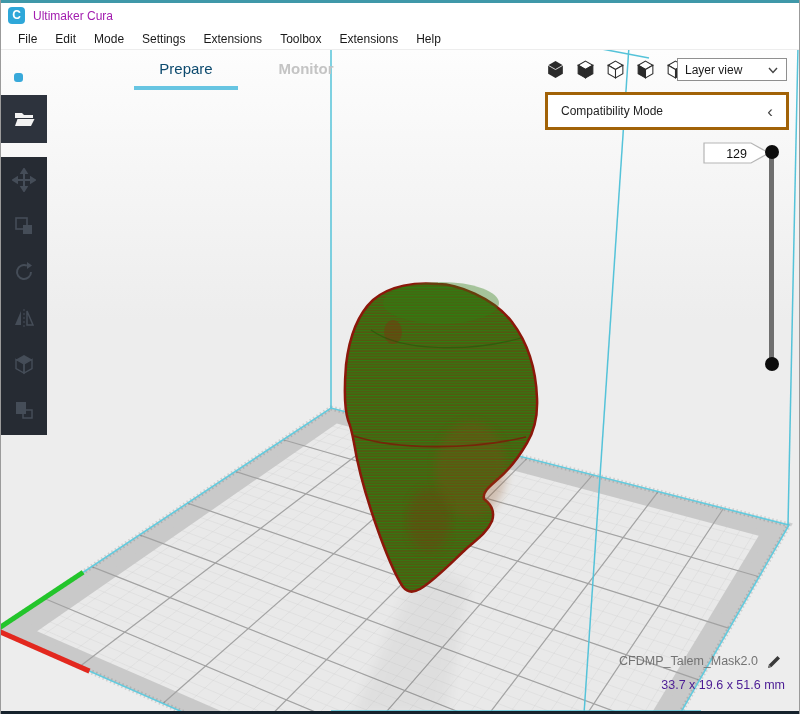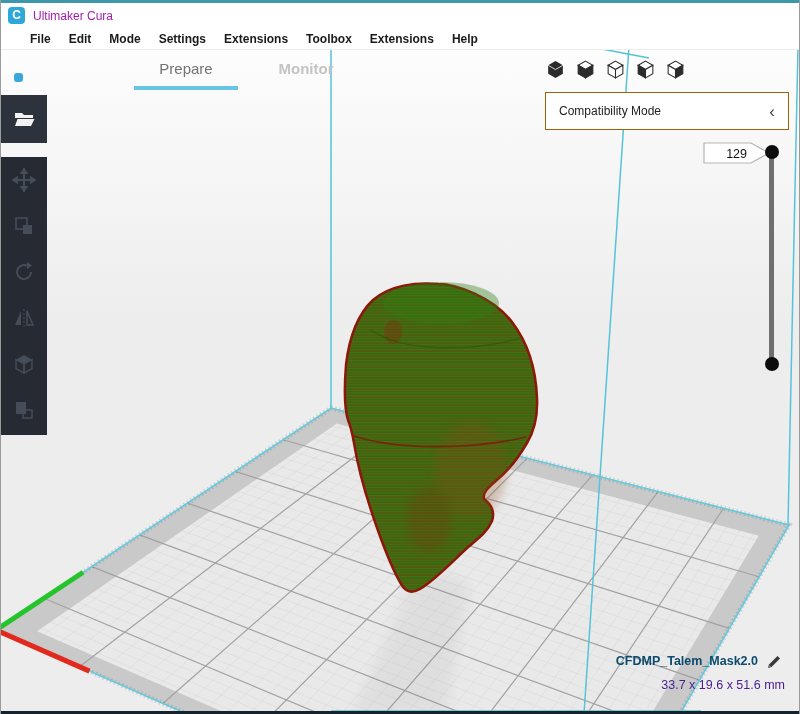--- a/index.html
+++ b/index.html
@@ -11,46 +11,46 @@
     border-left:1px solid #9b9b9b;border-right:1px solid #9b9b9b;
   }
   .abs{position:absolute;}
   
   .top-accent{left:0;top:0;width:100%;height:3px;background:#3f98a9;z-index:6;}
   .titlebar{left:0;top:3px;width:100%;height:25px;background:#ffffff;z-index:5;display:flex;align-items:center;padding-left:7px;}
   .app-icon{width:17px;height:17px;border-radius:4px;background:#2ea7d9;color:#fff;font-weight:bold;
     font-size:12px;line-height:17px;text-align:center;margin-right:8px;}
   .title-text{font-size:12px;color:#a21caf;}
   .menubar{left:0;top:28px;width:100%;height:22px;background:#ffffff;z-index:5;display:flex;align-items:center;
-    padding-left:20px;border-bottom:1px solid #ededed;font-weight:bold;}
+    padding-left:8px;border-bottom:1px solid #ededed;}
   .menu-item{font-size:12px;color:#1a1a1a;padding:2px 9px;cursor:default;}
   
   .brand{left:10px;top:52px;z-index:4;font-size:33px;font-weight:bold;letter-spacing:-1px;color:#0d0d0d;}
   .brand .dot{display:inline-block;width:9px;height:9px;border-radius:3px;background:#38a9da;margin-left:3px;}
   .tab{z-index:4;width:120px;text-align:center;top:60px;font-size:15px;cursor:pointer;}
-  .tab.active{color:#737373;}
+  .tab.active{color:#0c4a6e;}
   .tab.inactive{color:#c4c4c4;font-weight:bold;}
   .tab-underline{left:133px;top:86px;width:104px;height:4px;background:#67c5e2;z-index:4;}
   .view-icons{left:544px;top:59px;z-index:4;display:flex;gap:9px;}
   .view-icon{width:21px;height:21px;cursor:pointer;}
   .dropdown{left:676px;top:58px;width:110px;height:23px;z-index:4;background:#fff;border:1px solid #8f8f8f;
     display:flex;align-items:center;justify-content:space-between;padding:0 7px;font-size:12px;cursor:pointer;}
-  .compat{left:544px;top:92px;width:244px;height:38px;z-index:4;background:#fff;border:1px solid #a16207;
+  .compat{left:544px;top:92px;width:244px;height:38px;z-index:4;background:#fff;border:3px solid #a16207;
     display:flex;align-items:center;justify-content:space-between;padding:0 13px;font-size:12px;color:#222;}
   .compat .chev{font-size:17px;color:#444;cursor:pointer;line-height:1;}
   
   .slider-track{left:768px;top:152px;width:5px;height:212px;background:#6f6f6f;border-radius:2px;z-index:4;cursor:pointer;}
   .slider-handle{width:14px;height:14px;border-radius:50%;background:#0d0d0d;z-index:4;cursor:grab;}
   .layer-tag{left:701px;top:141px;z-index:4;}
   
   .sb-open{left:0;top:95px;width:46px;height:48px;background:#2d333d;z-index:4;display:flex;align-items:center;justify-content:center;cursor:pointer;}
   .sb-tools{left:0;top:157px;width:46px;height:278px;background:#262b33;z-index:4;display:flex;flex-direction:column;}
   .sb-tool{width:46px;height:46px;display:flex;align-items:center;justify-content:center;cursor:pointer;}
   
-  .model-name{right:41px;top:654px;z-index:4;font-size:12.5px;font-weight:bold;color:#0c4a6e;}
+  .model-name{right:41px;top:654px;z-index:4;font-size:12.5px;font-weight:normal;color:#737373;}
   .pencil{right:16px;top:653px;z-index:4;cursor:pointer;}
   .model-dims{right:14px;top:678px;z-index:4;font-size:12.5px;color:#4c1d95;}
   .bottom-bar{left:0;bottom:0;width:100%;height:3px;background:#16222c;z-index:6;}
   
   .scene{left:0;top:0;z-index:1;}
   .grid-major{stroke:#a2a2a2;stroke-width:1.2;}
   .grid-minor{stroke:#bdbdbd;stroke-width:0.4;opacity:0.5;}
   .plate-fill{fill:#e9e9e9;}
   .plate-band{fill:#c7c7c7;opacity:0.95;}
   .plate-hatch{fill:none;stroke:#444;stroke-width:5;stroke-dasharray:1.5 2.6;opacity:0.18;}
@@ -240,20 +240,26 @@
       <polygon points="3,6 10,10 10,18 3,14" fill="#2b2b2b" stroke="#2b2b2b"></polygon>
       <polygon points="17,6 10,10 10,18 17,14" fill="#fff" stroke="#2b2b2b"></polygon>
     </svg>
     <svg class="view-icon" viewBox="0 0 20 20">
       <polygon points="10,2 17,6 10,10 3,6" fill="#fff" stroke="#2b2b2b"></polygon>
       <polygon points="3,6 10,10 10,18 3,14" fill="#fff" stroke="#2b2b2b"></polygon>
       <polygon points="17,6 10,10 10,18 17,14" fill="#2b2b2b" stroke="#2b2b2b"></polygon>
     </svg>
   </div>
 
+  <div class="abs dropdown">
+    <span>Layer view</span>
+    <svg width="12" height="12" viewBox="0 0 12 12">
+      <polyline points="2,4 6,8.5 10,4" fill="none" stroke="#444" stroke-width="1.4"></polyline>
+    </svg>
+  </div>
 
   <div class="abs compat">
     <span>Compatibility Mode</span>
     <span class="chev">‹</span>
   </div>
 
   <svg class="abs layer-tag" width="72" height="24" viewBox="0 0 72 24">
     <path d="M2,2 H49 L67,12 L49,22 H2 Z" fill="#fff" stroke="#b5b5b5" stroke-width="1.2"></path>
     <text x="45" y="16.5" text-anchor="end" font-size="12.5" fill="#111">129</text>
   </svg>

